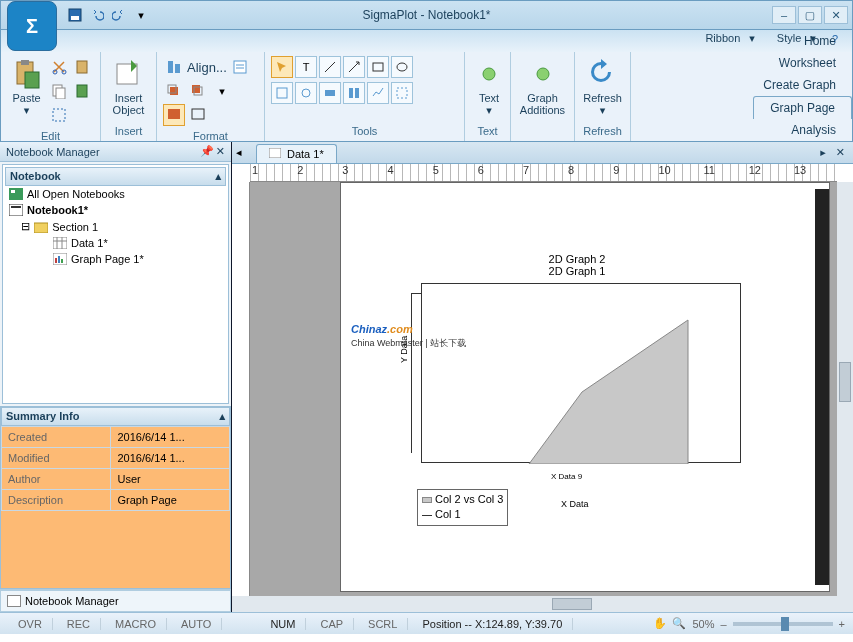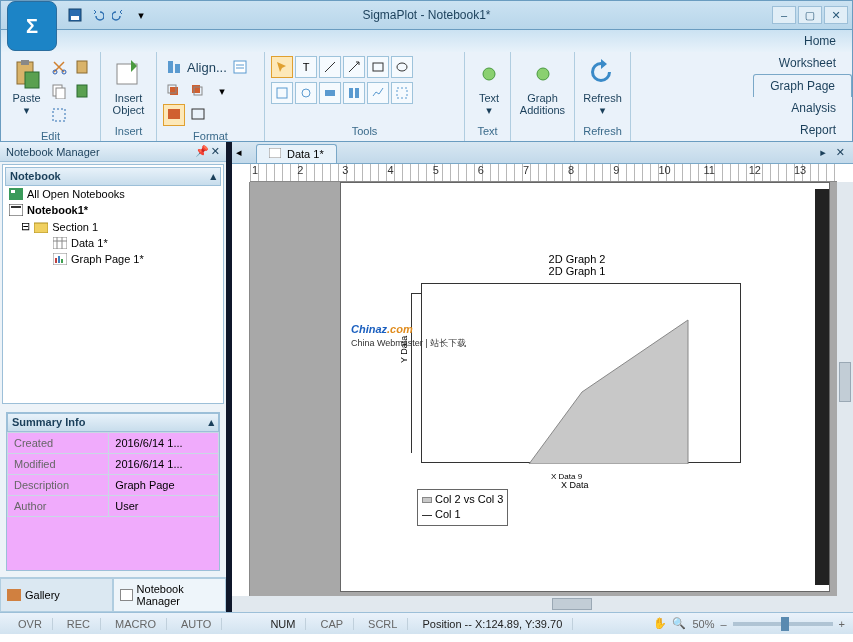--- a/index.html
+++ b/index.html
@@ -31,31 +31,31 @@
 .bigbtn .lbl { font-size: 11px; text-align: center; line-height: 1.1; color:#1a3f5a;}
 .smallstack { display: flex; flex-direction: column; gap: 2px; }
 .smallbtn { width: 22px; height: 22px; border:1px solid transparent; display:inline-flex;align-items:center;justify-content:center;}
 .smallbtn.sel{border:1px solid #e0a030;background:#fde8b8;}
 .tool-row{display:flex;gap:2px;flex-wrap:wrap;width:180px;}
 .tool-row .tbtn{width:22px;height:22px;border:1px solid #9ec3db;background:#f5fafe;display:flex;align-items:center;justify-content:center;}
 .tool-row .tbtn.sel{background:#fde8b8;border-color:#e0a030;}
 
 
 .mainarea { display: flex; height: 470px; }
-.panel { width: 232px; border-right: 6px solid #0f172a; display:flex;flex-direction:column;background:#edf3f8;}
+.panel { width: 232px; border-right: 1px solid #0f172a; display:flex;flex-direction:column;background:#edf3f8;}
 .panel-title { background: linear-gradient(#e8f2fa,#c8ddec); padding: 3px 6px; font-size: 11px; color:#1a3f5a; border-bottom:1px solid #9cbfd8; display:flex;justify-content:space-between;align-items:center;}
 .panel-title .ctrl{display:flex;gap:2px;}
 .tree { background:#fff; border:1px solid #9cbfd8; margin:2px; flex:0 0 240px; overflow:auto; padding:2px;}
 .tree-sec{background:linear-gradient(#e8f2fa,#c8ddec);border:1px solid #9cbfd8;padding:2px 4px;font-weight:bold;color:#1a3f5a;display:flex;justify-content:space-between;}
 .tree-item { padding: 2px 2px 2px 4px; display:flex;align-items:center;gap:4px;}
 .tree-item.indent1{padding-left:16px;}
 .tree-item.indent3{padding-left:48px;}
 .tree-icn{width:14px;height:12px;display:inline-block;}
 
-.summary{background:#f0abfc;border:1px solid #9cbfd8;margin:6px;flex:1;}
+.summary{background:#fdba74;border:1px solid #9cbfd8;margin:0;flex:1;}
 .summary table{width:100%;border-collapse:collapse;}
 .summary td{border:1px solid #c8d8e4;padding:4px 6px;font-size:11px;}
 .summary td:first-child{color:#666;width:48%;}
 
 .panel-tabs{display:flex;background:#dbe8f2;border-top:1px solid #b0cde0;}
 .ptab{flex:1;padding:4px 6px;display:flex;align-items:center;gap:4px;border:1px solid #b0cde0;}
 .ptab.active{background:#eef5fa;}
 
 .canvas-wrap{flex:1;display:flex;flex-direction:column;position:relative;}
 .doctabs{height:22px;background:linear-gradient(#d8e7f2,#c2d9ea);display:flex;align-items:flex-end;padding-left:24px;border-bottom:1px solid #7aa8c8;}
@@ -68,21 +68,21 @@
 .ruler-h::before{content:"";position:absolute;inset:0;background:repeating-linear-gradient(90deg,#888 0,#888 1px,transparent 1px,transparent 8px);opacity:0.6;}
 .ruler-labels{position:absolute;inset:0;display:flex;font-size:9px;color:#333;}
 .ruler-labels span{flex:1;text-align:left;padding-left:2px;}
 
 .page-area{flex:1;display:flex;background:#a8a8a8;overflow:hidden;}
 .ruler-v{width:18px;background:#fff;border-right:1px solid #888;}
 .page{background:#fff;border:1px solid #666;width:490px;height:410px;margin:0 0 0 90px;position:relative;}
 .gtitle{position:absolute;top:70px;left:0;right:16px;text-align:center;font-size:10px;}
 .plotbox{position:absolute;left:80px;top:100px;width:320px;height:180px;border:1px solid #333;}
 .yaxis-label{position:absolute;left:58px;top:180px;transform:rotate(-90deg);transform-origin:left top;font-size:9px;}
-.xaxis-label{position:absolute;left:220px;top:297px;font-size:9px;}
+.xaxis-label{position:absolute;left:220px;top:316px;font-size:9px;}
 .watermark{position:absolute;left:10px;top:130px;font-family:Arial;font-size:22px;font-weight:bold;font-style:italic;color:#1a5fbf;}
 .watermark .z{color:#e08b1c;}
 .watermark-sub{position:absolute;left:10px;top:154px;font-size:9px;color:#333;}
 .legend{position:absolute;left:76px;top:306px;border:1px solid #666;padding:2px 4px;font-size:7px;line-height:1.4;}
 .hscroll{height:16px;background:#e1e8ee;display:flex;align-items:center;}
 .hscroll .thumb{width:40px;height:12px;background:#c2cdd6;border:1px solid #9aa8b4;margin-left:320px;}
 .vscroll{width:16px;background:#e1e8ee;position:absolute;right:0;top:40px;bottom:16px;}
 .vscroll .thumb{width:12px;height:40px;background:#c2cdd6;border:1px solid #9aa8b4;margin:180px auto 0;}
 
 
@@ -126,24 +126,30 @@
   <div class="wincontrols">
     <span>–</span>
     <span>▢</span>
     <span>✕</span>
   </div>
 </div>
 
 <div class="tabstrip" style="position:relative;flex-direction:column;">
   <div class="tab">Home</div>
   <div class="tab">Worksheet</div>
+  <div class="tab">Create Graph</div>
   <div class="tab active">Graph Page</div>
   <div class="tab">Analysis</div>
   <div class="tab">Report</div>
   <div class="tab">ToolBox</div>
+  <div class="ribbonextra">
+    <span><span>Ribbon</span> ▾</span>
+    <span><span>Style</span> ▾</span>
+    <span style="color:#2b6db0;">?</span>
+  </div>
 </div>
 
 <div class="ribbon">
   <div class="group" style="width:100px;">
     <div class="group-body">
       <div class="bigbtn">
         <div class="icn">
             <svg width="32" height="32">
               <rect x="6" y="4" width="16" height="22" fill="#d9b36a" stroke="#8a6a30"></rect>
               <rect x="10" y="2" width="8" height="5" fill="#888"></rect>
@@ -440,36 +446,32 @@
         <tbody>
             <tr>
               <td>Created</td>
               <td>2016/6/14 1...</td>
             </tr>
         <tr>
               <td>Modified</td>
               <td>2016/6/14 1...</td>
             </tr>
         <tr>
+              <td>Author</td>
+              <td>User</td>
+            </tr>
+        <tr>
               <td>Description</td>
               <td>Graph Page</td>
             </tr>
-        <tr>
-              <td>Author</td>
-              <td>User</td>
-            </tr>
       </tbody>
         </table>
     </div>
 
     <div class="panel-tabs">
-      <div class="ptab">
-          <span style="width:14px;height:12px;background:#d08040;display:inline-block;"></span>
-          <span>Gallery</span>
-        </div>
       <div class="ptab active">
           <span style="width:14px;height:12px;background:#fff;border:1px solid #888;display:inline-block;"></span>
           <span>Notebook Manager</span>
         </div>
     </div>
   </div>
 
   <div class="canvas-wrap">
     <div class="doctabs">
       <span style="position:absolute;left:4px;top:4px;">◂</span>

